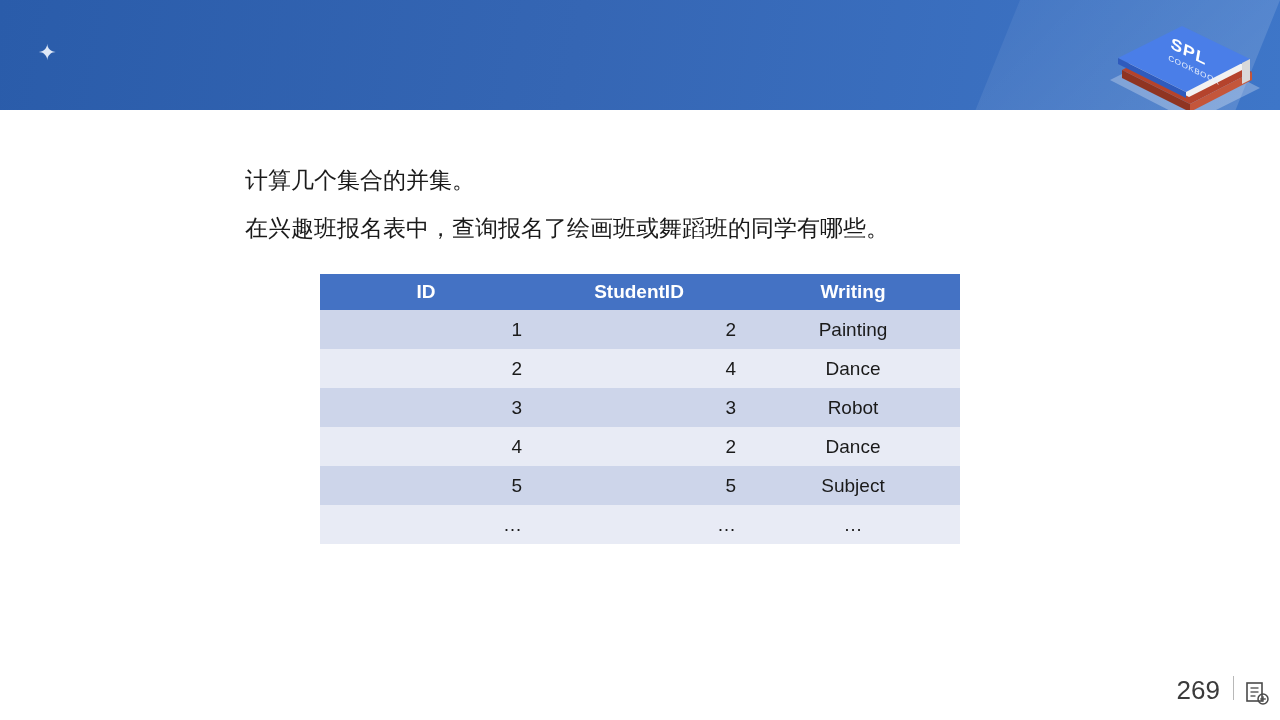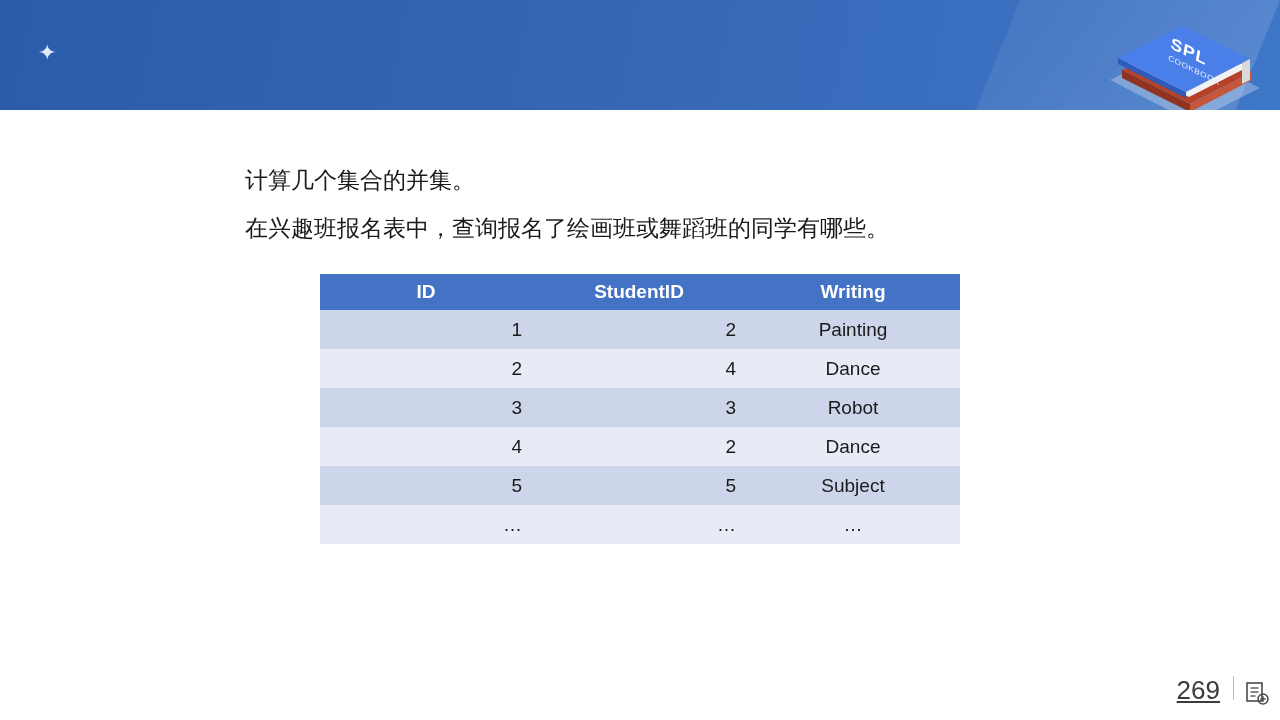--- a/index.html
+++ b/index.html
@@ -112,21 +112,20 @@
   td.num { text-align: right; }
   td.txt { text-align: center; }
 
   
   .page-num {
     position: absolute;
     right: 60px;
     bottom: 14px;
     font-size: 26px;
     color: #3b3b3b;
-    text-decoration: underline;
   }
   .footer-sep {
     position: absolute;
     right: 46px;
     bottom: 20px;
     width: 1px;
     height: 24px;
     background: #b8b8b8;
   }
   .footer-icon {

